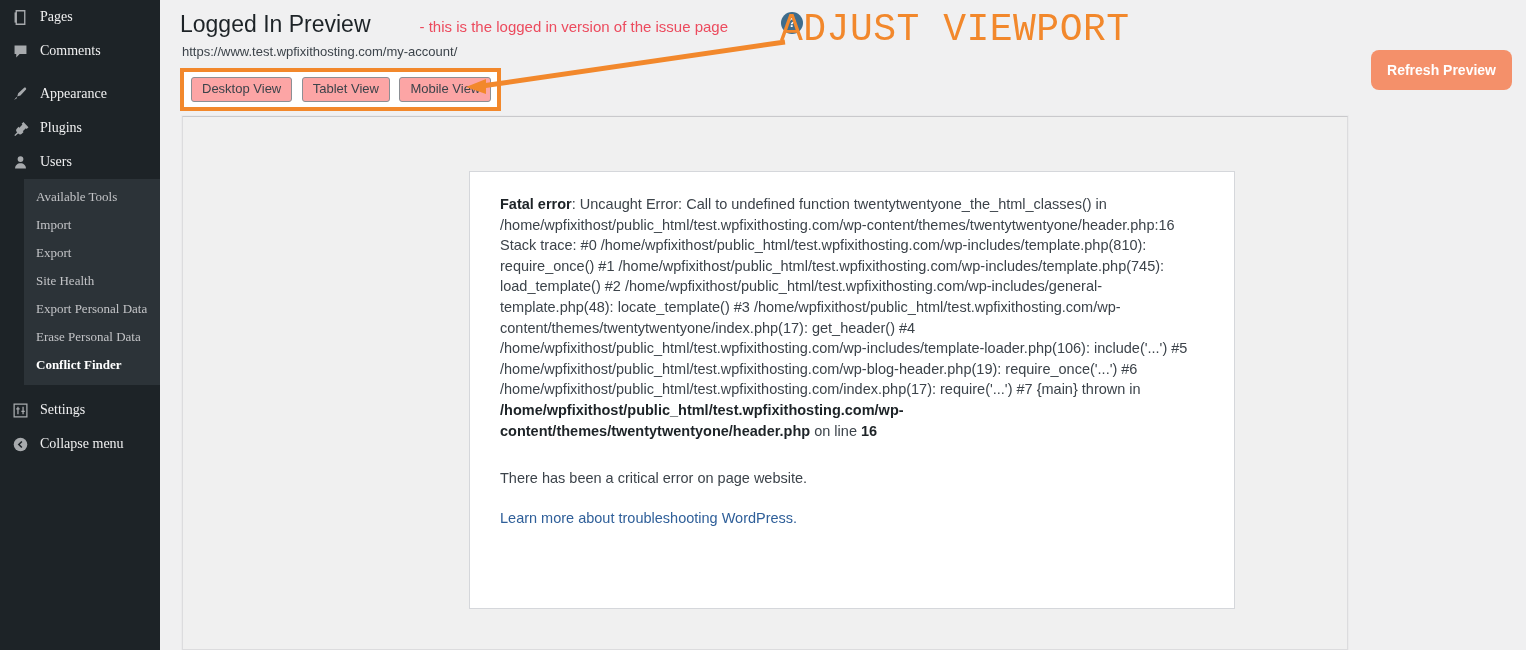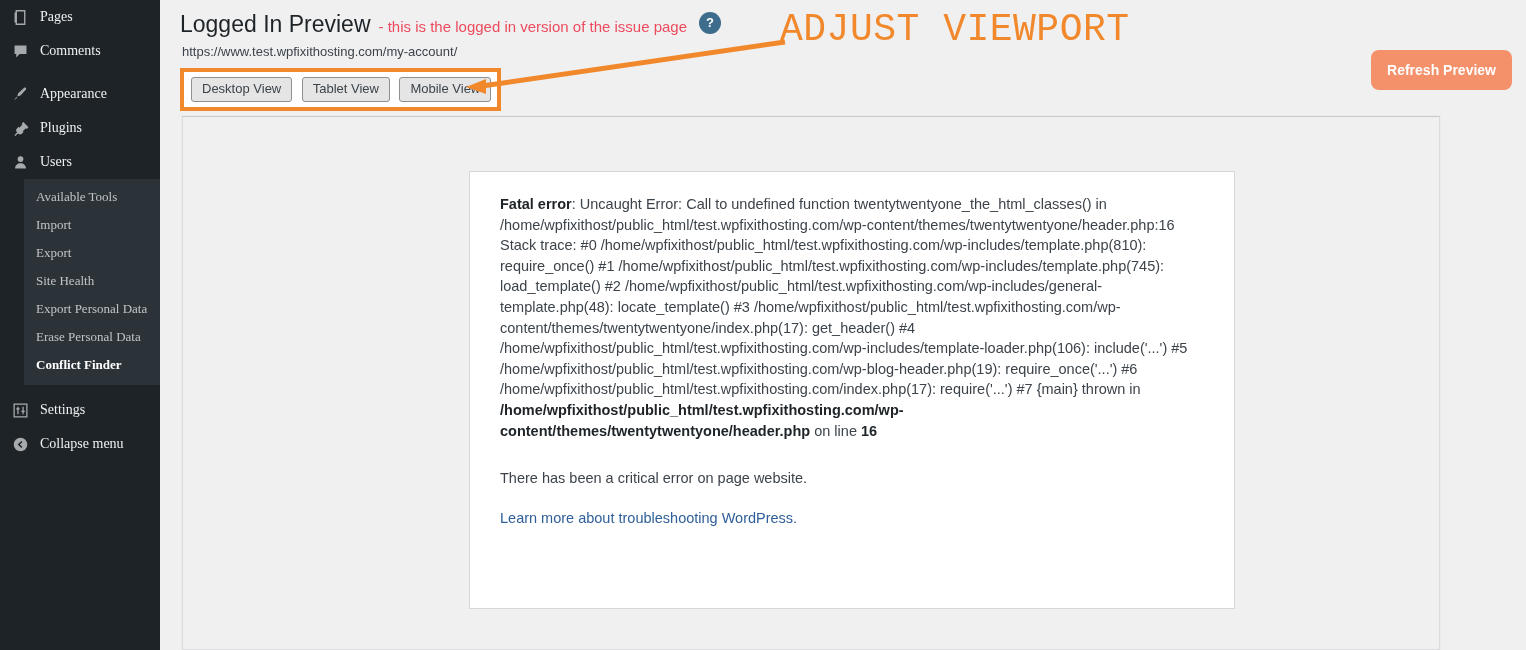--- a/index.html
+++ b/index.html
@@ -76,20 +76,21 @@
   }
   #content-head {
     position: relative;
     padding: 0 20px;
     height: 116px;
     background: #f0f0f1;
   }
   .title-row {
     display: flex; align-items: baseline;
     padding-top: 10px;
+    gap: 41px;
   }
   #page-title {
     font-size: 23px;
     font-weight: 400;
     color: #1d2327;
     line-height: 1.3;
     margin: 0;
     white-space: nowrap;
   }
   #page-subtitle {
@@ -122,21 +123,21 @@
     margin-top: 9px;
     border: 4px solid #f2882c;
     padding: 5px 6px 5px 7px;
     background: #fff;
   }
   .view-btn {
     display: inline-block;
     font-family: "Liberation Sans", sans-serif;
     font-size: 13px;
     color: #3c434a;
-    background: #e5e5e5;
+    background: #fca5a5;
     border: 1px solid #8c8f94;
     border-radius: 3px;
     padding: 3px 10px 4px 10px;
     margin-right: 5px;
     cursor: pointer;
     line-height: 16px;
   }
   .view-btn:last-child { margin-right: 0; }
 
   
@@ -167,21 +168,21 @@
     font-size: 14px;
     font-weight: bold;
     padding: 12px 16px;
     cursor: pointer;
   }
 
   
   #preview-pane {
     position: absolute;
     left: 22px; top: 116px;
-    width: 1258px; height: 534px;
+    width: 1166px; height: 534px;
     background: #f0f0f0;
     border: 1px solid #dcdcde;
     border-top: 1px solid #c9c9cc;
     box-shadow: 0 0 0 1px rgba(0,0,0,0.02);
     overflow: hidden;
     padding-left: 30px;
   }
   #error-card {
     position: absolute;
     left: 286px; top: 54px;

